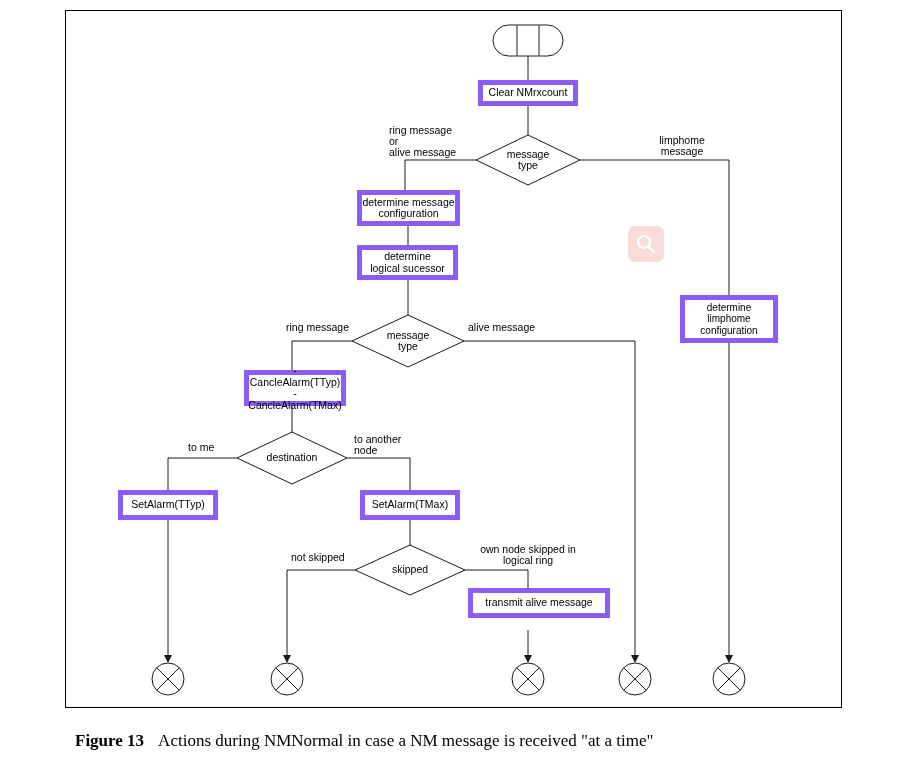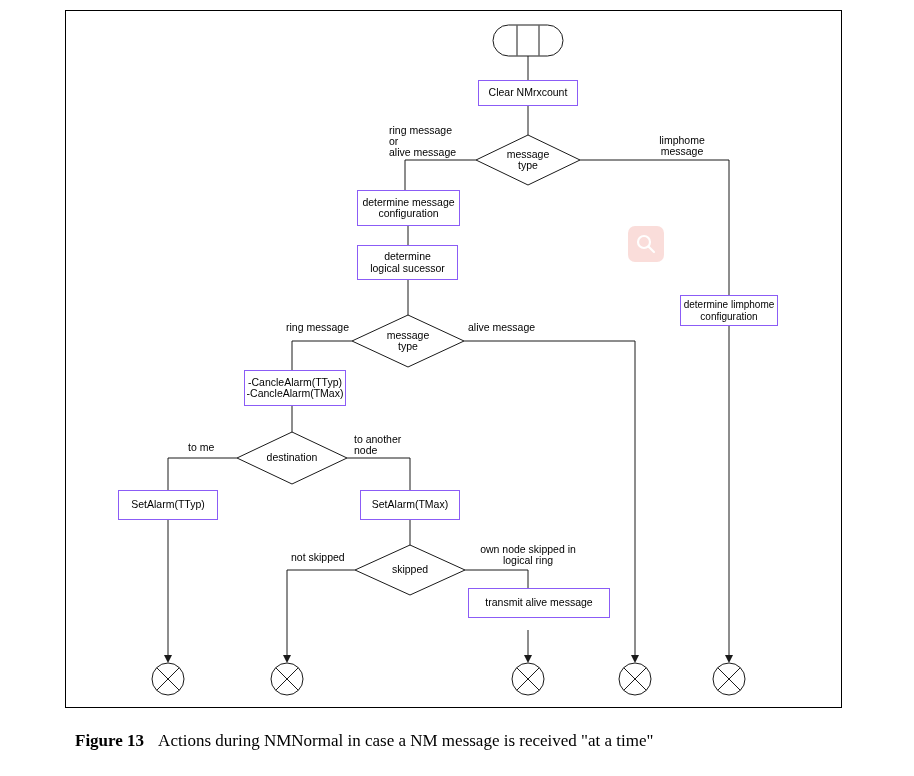--- a/index.html
+++ b/index.html
@@ -1,21 +1,21 @@
 <!DOCTYPE html>
 <html><head>
 <meta charset="utf-8">
 <style>
   html,body{margin:0;padding:0;background:#fff;}
   .stage{position:relative;width:914px;height:776px;background:#fff;overflow:hidden;
          font-family:"Liberation Sans",sans-serif;color:#000;}
   .frame{position:absolute;left:65px;top:10px;width:777px;height:698px;
          border:1px solid #000;box-sizing:border-box;background:#fff;}
   svg.layer{position:absolute;left:0;top:0;}
-  .node{position:absolute;box-sizing:border-box;border:1px solid #8b5cf6;background:#fff;
+  .node{position:absolute;box-sizing:border-box;border:5px solid #8b5cf6;background:#fff;
         display:flex;align-items:center;justify-content:center;text-align:center;
         font-size:10.5px;line-height:11.5px;white-space:pre-line;}
   .dlabel{position:absolute;display:flex;align-items:center;justify-content:center;
           text-align:center;font-size:10.5px;line-height:11.5px;white-space:pre-line;}
   .elabel{position:absolute;font-size:10.5px;line-height:11px;white-space:pre-line;}
   .caption{position:absolute;left:75px;top:731px;font-family:"Liberation Serif",serif;
            font-size:17px;color:#000000;display:flex;gap:14px;align-items:baseline;}
   .caption b{font-weight:bold;}
   .zoomicon{position:absolute;left:628px;top:226px;width:36px;height:36px;border-radius:7px;
             background:rgba(233,99,88,0.22);display:flex;align-items:center;justify-content:center;}
@@ -101,21 +101,21 @@
       <line x1="717.7" y1="667.7" x2="740.3" y2="690.3"></line>
       <line x1="717.7" y1="690.3" x2="740.3" y2="667.7"></line>
     </g>
   </svg>
 
   <div class="node" style="left:478px;top:80px;width:100px;height:26px">Clear NMrxcount</div>
   <div class="node" style="left:357px;top:190px;width:103px;height:36px">determine message
 configuration</div>
   <div class="node" style="left:357px;top:245px;width:101px;height:35px">determine
 logical sucessor</div>
-  <div class="node" style="left:680px;top:295px;width:98px;height:31px;font-size:10px">determine limphome
+  <div class="node" style="left:680px;top:295px;width:98px;height:48px;font-size:10px">determine limphome
 configuration</div>
   <div class="node" style="left:244px;top:370px;width:102px;height:36px">-CancleAlarm(TTyp)
 -CancleAlarm(TMax)</div>
   <div class="node" style="left:360px;top:490px;width:100px;height:30px">SetAlarm(TMax)</div>
   <div class="node" style="left:118px;top:490px;width:100px;height:30px">SetAlarm(TTyp)</div>
   <div class="node" style="left:468px;top:588px;width:142px;height:30px">transmit alive message</div>
 
   <div class="dlabel" style="left:478px;top:135px;width:100px;height:50px">message
 type</div>
   <div class="dlabel" style="left:358px;top:316px;width:100px;height:50px">message

